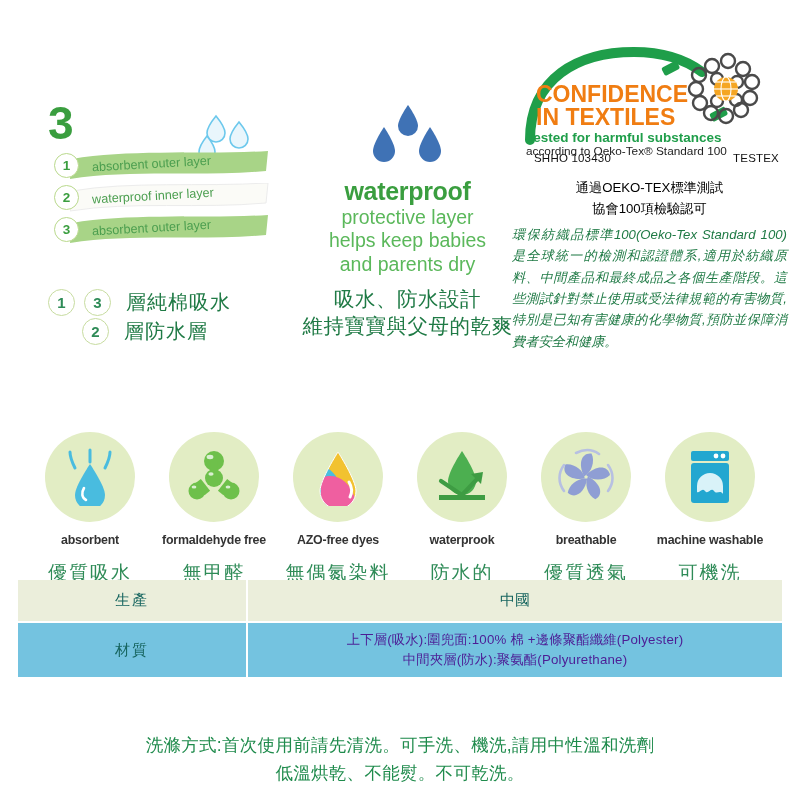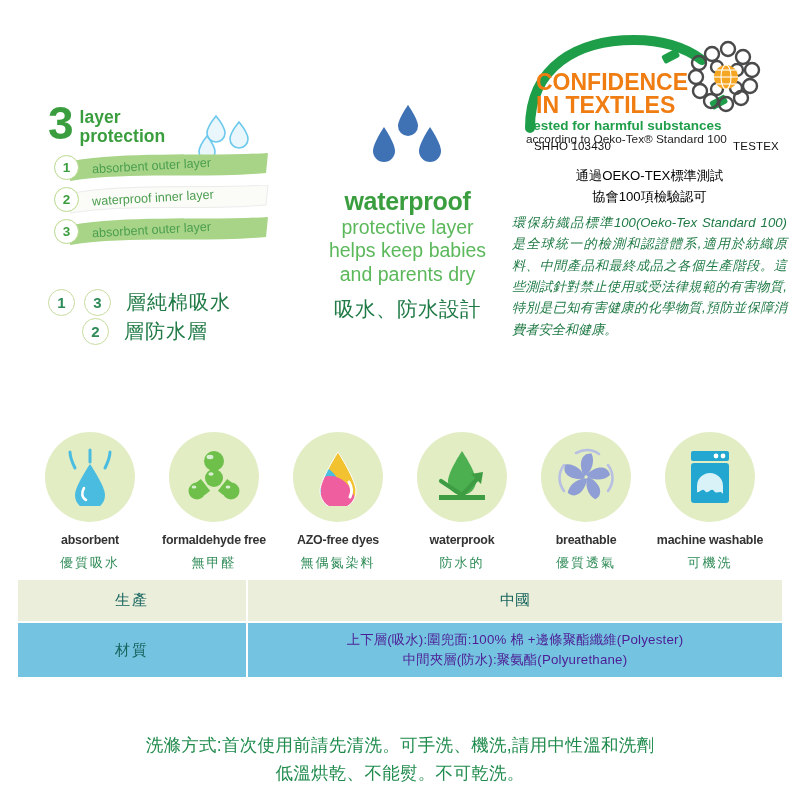--- a/index.html
+++ b/index.html
@@ -49,45 +49,45 @@
     width:25px; height:25px; border-radius:50%; border:1.6px solid #c7dca0;
     color:#2e8b57; font-size:15px; font-weight:bold;
     display:flex; align-items:center; justify-content:center; background:#fff;
   }
   .sum-spacer { width:25px; }
   .sum-text { font-size:20px; color:#1f7a45; letter-spacing:1px; margin-left:6px; }
 
   
   .waterproof { position:absolute; left:300px; top:105px; width:215px; text-align:center; }
   .wp-drops { height:62px; position:relative; }
-  .wp-title { font-size:25px; font-weight:bold; color:#3a9e3f; margin-top:20px; letter-spacing:-0.3px; }
+  .wp-title { font-size:25px; font-weight:bold; color:#3a9e3f; margin-top:10px; letter-spacing:-0.3px; }
   .wp-line { font-size:19.5px; color:#5bb85b; line-height:1.2; }
   .wp-cn { font-size:20.5px; color:#1f7a45; line-height:1.33; margin-top:9px; letter-spacing:0.5px; }
 
   
-  .oeko { position:absolute; left:512px; top:32px; width:275px; }
+  .oeko { position:absolute; left:512px; top:44px; width:275px; }
   .oeko-logo { position:relative; height:112px; }
   .oeko-nums {
     display:flex; justify-content:space-between; font-size:11.5px;
     color:#111; padding:0 8px 0 22px; margin-top:-4px; letter-spacing:0.2px;text-align:center;
   }
   .oeko-cn-center { text-align:center; font-size:13.2px; color:#000000; line-height:1.62; margin-top:13px; }
   .oeko-cn-body { font-size:13.2px; color:#1f7a45; line-height:1.62; margin-top:4px; text-align:justify;font-style:italic; }
 
   
   .icons { position:absolute; left:0; top:432px; width:800px;
            display:flex; justify-content:space-between; padding:0 32px;
            box-sizing:border-box; }
   .icon-cell { width:116px; text-align:center; }
   .icon-disc {
     width:90px; height:90px; border-radius:50%; background:#e2edc4;
     margin:0 auto; display:flex; align-items:center; justify-content:center;
   }
   .icon-en { font-size:12.4px; color:#333333; margin-top:11px; font-weight:bold; letter-spacing:-0.2px; }
-  .icon-cn { font-size:13px; color:#2e8b57; margin-top:7px; letter-spacing:2px; }
+  .icon-cn { font-size:19px; color:#2e8b57; margin-top:13px; letter-spacing:2px; }
 
   
   .spec-table { position:absolute; left:18px; top:580px; width:764px;
                 border-collapse:separate; border-spacing:0 0; }
   .spec-table td {
     color:#17655f; font-size:15px; text-align:center; vertical-align:middle;
     padding:0; height:41px; border-bottom:2px solid #ffffff;
   }
   .row-blue td { background:#74c3e0; }
   .row-cream td { background:#ebeedb; }
@@ -102,24 +102,20 @@
 </head>
 <body>
 
 <div class="page">
 
   <div class="top">
 
     <div class="three-layer">
       <div class="tl-head">
         <div class="tl-big3">3</div>
-        <div class="tl-words">
-          <div>layer</div>
-          <div>protection</div>
-        </div>
         <div class="tl-drops">
           <svg width="62" height="46" viewBox="0 0 62 46">
             <g fill="#e9f6fc" stroke="#6cc8ec" stroke-width="1.6">
               <path d="M18 3 C18 3 27 14 27 20 A9 9 0 0 1 9 20 C9 14 18 3 18 3 Z"></path>
               <path d="M41 9 C41 9 50 20 50 26 A9 9 0 0 1 32 26 C32 20 41 9 41 9 Z"></path>
               <path d="M9 23 C9 23 17 33 17 39 A8 8 0 0 1 1 39 C1 33 9 23 9 23 Z"></path>
             </g>
           </svg>
         </div>
       </div>
@@ -173,20 +169,21 @@
             <path d="M24 22 C24 22 35 38 35 46 A11 11 0 0 1 13 46 C13 38 24 22 24 22 Z"></path>
             <path d="M70 22 C70 22 81 38 81 46 A11 11 0 0 1 59 46 C59 38 70 22 70 22 Z"></path>
           </g>
         </svg>
       </div>
       <div class="wp-title">waterproof</div>
       <div class="wp-line">protective layer</div>
       <div class="wp-line">helps keep babies</div>
       <div class="wp-line">and parents dry</div>
       <div class="wp-cn">吸水、防水設計</div>
+      <div class="wp-cn" style="margin-top:0;">維持寶寶與父母的乾爽</div>
     </div>
 
     <div class="oeko">
       <div class="oeko-logo">
         <svg width="275" height="112" viewBox="0 0 275 112">
 
           <path d="M18 96 C18 34 66 8 122 8 C152 8 174 16 190 28" fill="none" stroke="#1f9e4a" stroke-width="10" stroke-linecap="round"></path>
 
           <rect x="150" y="20" width="17" height="9" rx="2" fill="#1f9e4a" transform="rotate(-28 158 24)"></rect>
           <rect x="198" y="66" width="17" height="9" rx="2" fill="#1f9e4a" transform="rotate(-28 206 70)"></rect>

